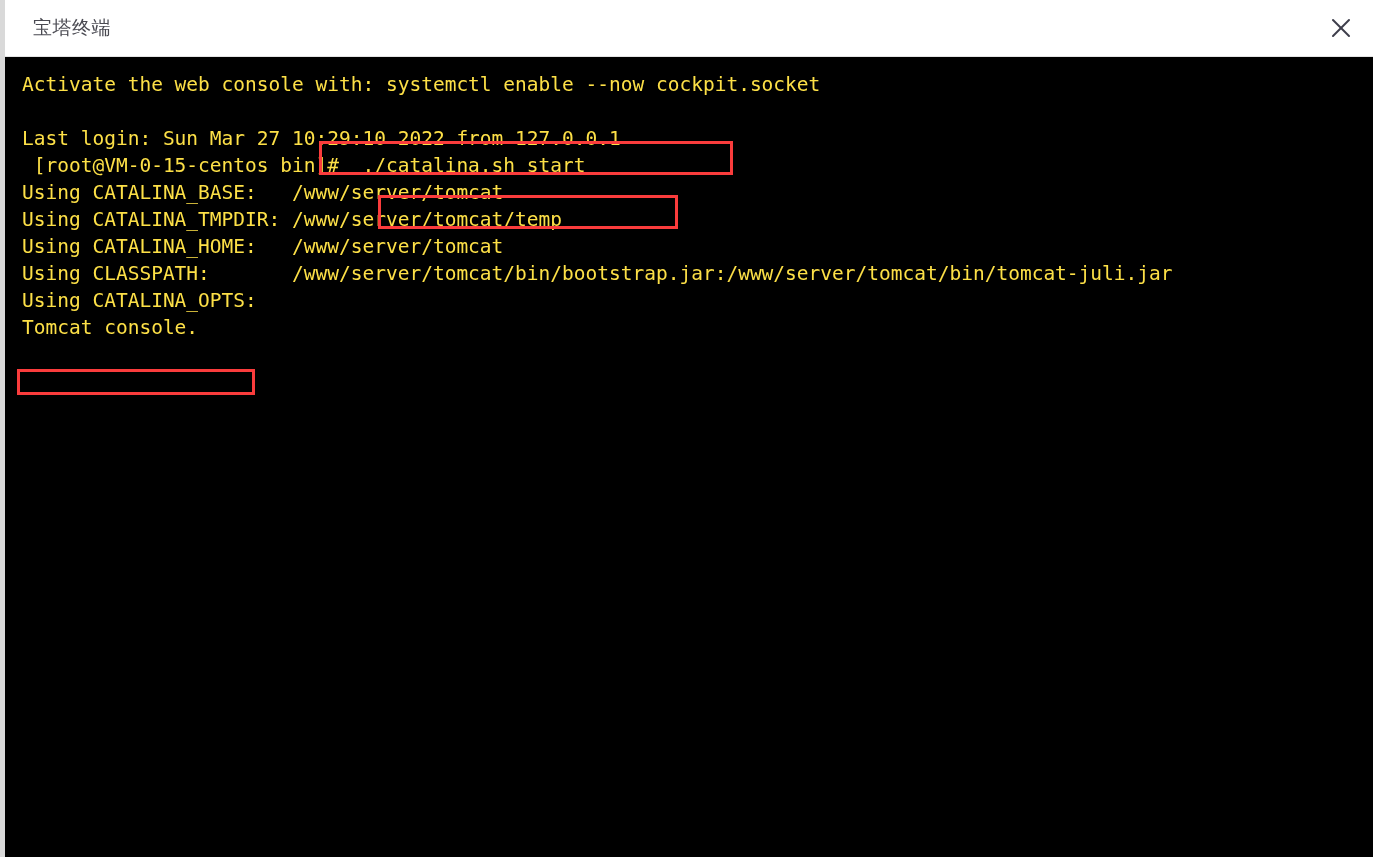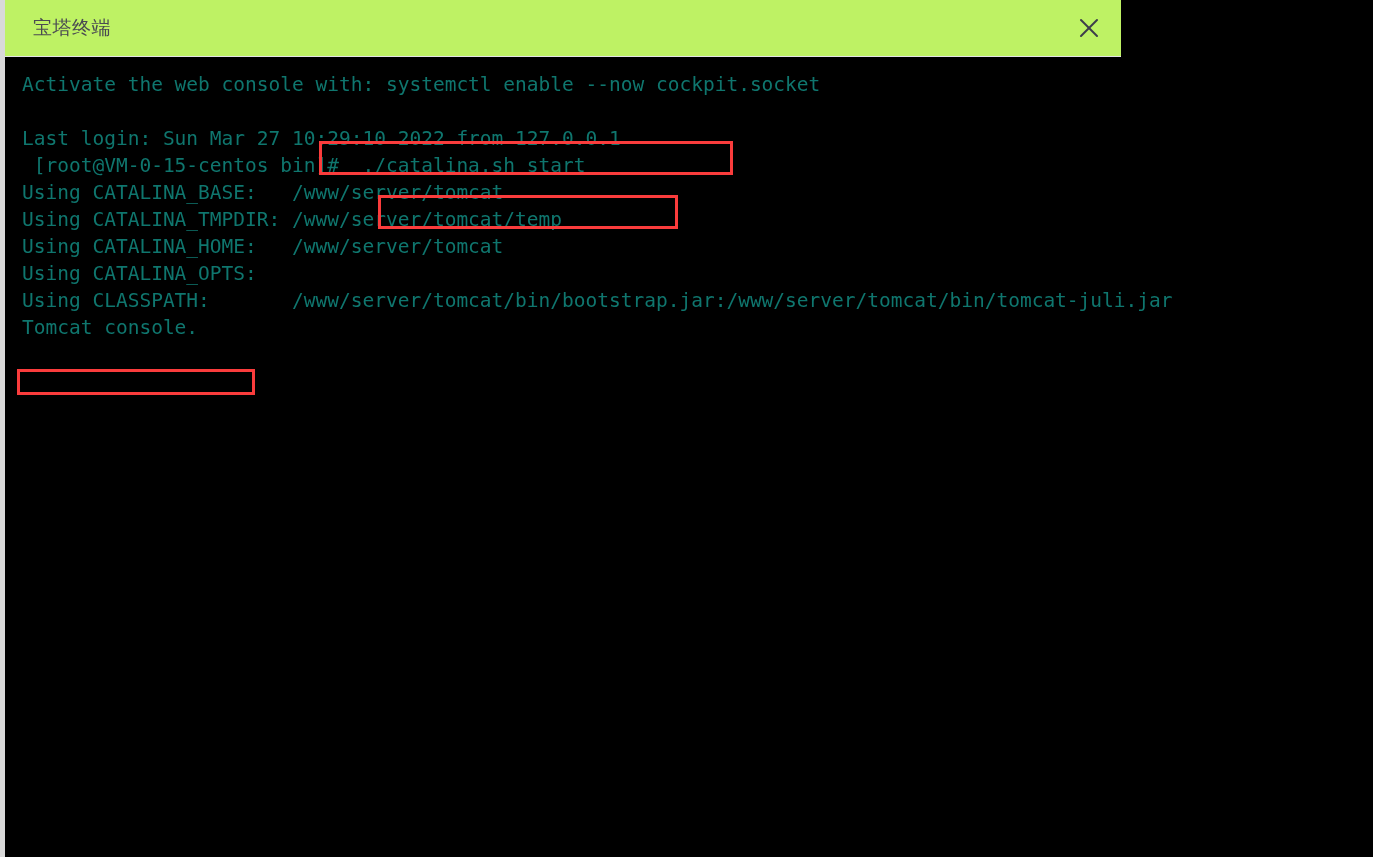--- a/index.html
+++ b/index.html
@@ -21,24 +21,24 @@
     box-sizing: border-box;
     background: #000000;
     border-left: 5px solid #d9d9d9;
   }
 
   
   #titlebar {
     position: absolute;
     left: 0;
     top: 0;
-    width: 1116px;
+    width: 1368px;
     height: 57px;
     box-sizing: border-box;
-    background: #bef264;
+    background: #ffffff;
     border-bottom: 1px solid #e4e4e4;
     display: flex;
     align-items: center;
     justify-content: space-between;
   }
   #title-text {
     margin-left: 28px;
     font-family: "DejaVu Sans", "Liberation Sans", sans-serif;
     font-size: 19px;
     color: #4a4a52;
@@ -70,21 +70,21 @@
     position: absolute;
     left: 17px;
     top: 14px;
     right: 0;
   }
   .term-line {
     font-family: "DejaVu Sans Mono", "Liberation Mono", monospace;
     font-size: 19.5px;
     line-height: 27px;
     height: 27px;
-    color: #0f766e;
+    color: #fde047;
     white-space: pre;
     letter-spacing: 0px;
   }
   .term-line.blank { color: transparent; }
 
   
   .annot-box {
     position: absolute;
     box-sizing: border-box;
     border: 3px solid #fa3c3c;
@@ -111,22 +111,22 @@
 
   <div id="terminal">
     <div id="term-lines">
       <div class="term-line">Activate the web console with: systemctl enable --now cockpit.socket</div>
       <div class="term-line blank"></div>
       <div class="term-line">Last login: Sun Mar 27 10:29:10 2022 from 127.0.0.1</div>
       <div class="term-line"> [root@VM-0-15-centos bin]#  ./catalina.sh start</div>
       <div class="term-line">Using CATALINA_BASE:   /www/server/tomcat</div>
       <div class="term-line">Using CATALINA_TMPDIR: /www/server/tomcat/temp</div>
       <div class="term-line">Using CATALINA_HOME:   /www/server/tomcat</div>
+      <div class="term-line">Using CLASSPATH:       /www/server/tomcat/bin/bootstrap.jar:/www/server/tomcat/bin/tomcat-juli.jar</div>
       <div class="term-line">Using CATALINA_OPTS:</div>
-      <div class="term-line">Using CLASSPATH:       /www/server/tomcat/bin/bootstrap.jar:/www/server/tomcat/bin/tomcat-juli.jar</div>
       <div class="term-line">Tomcat console.</div>
     </div>
 
     <div class="annot-box" style="left: 314px; top: 84px; width: 414px; height: 34px; border-color: rgb(250, 60, 60);"></div>
     <div class="annot-box" style="left: 373px; top: 138px; width: 300px; height: 34px; border-color: rgb(250, 60, 60);"></div>
     <div class="annot-box" style="left: 12px; top: 312px; width: 238px; height: 26px; border-color: rgb(250, 60, 60);"></div>
   </div>
 
 </div>
 

